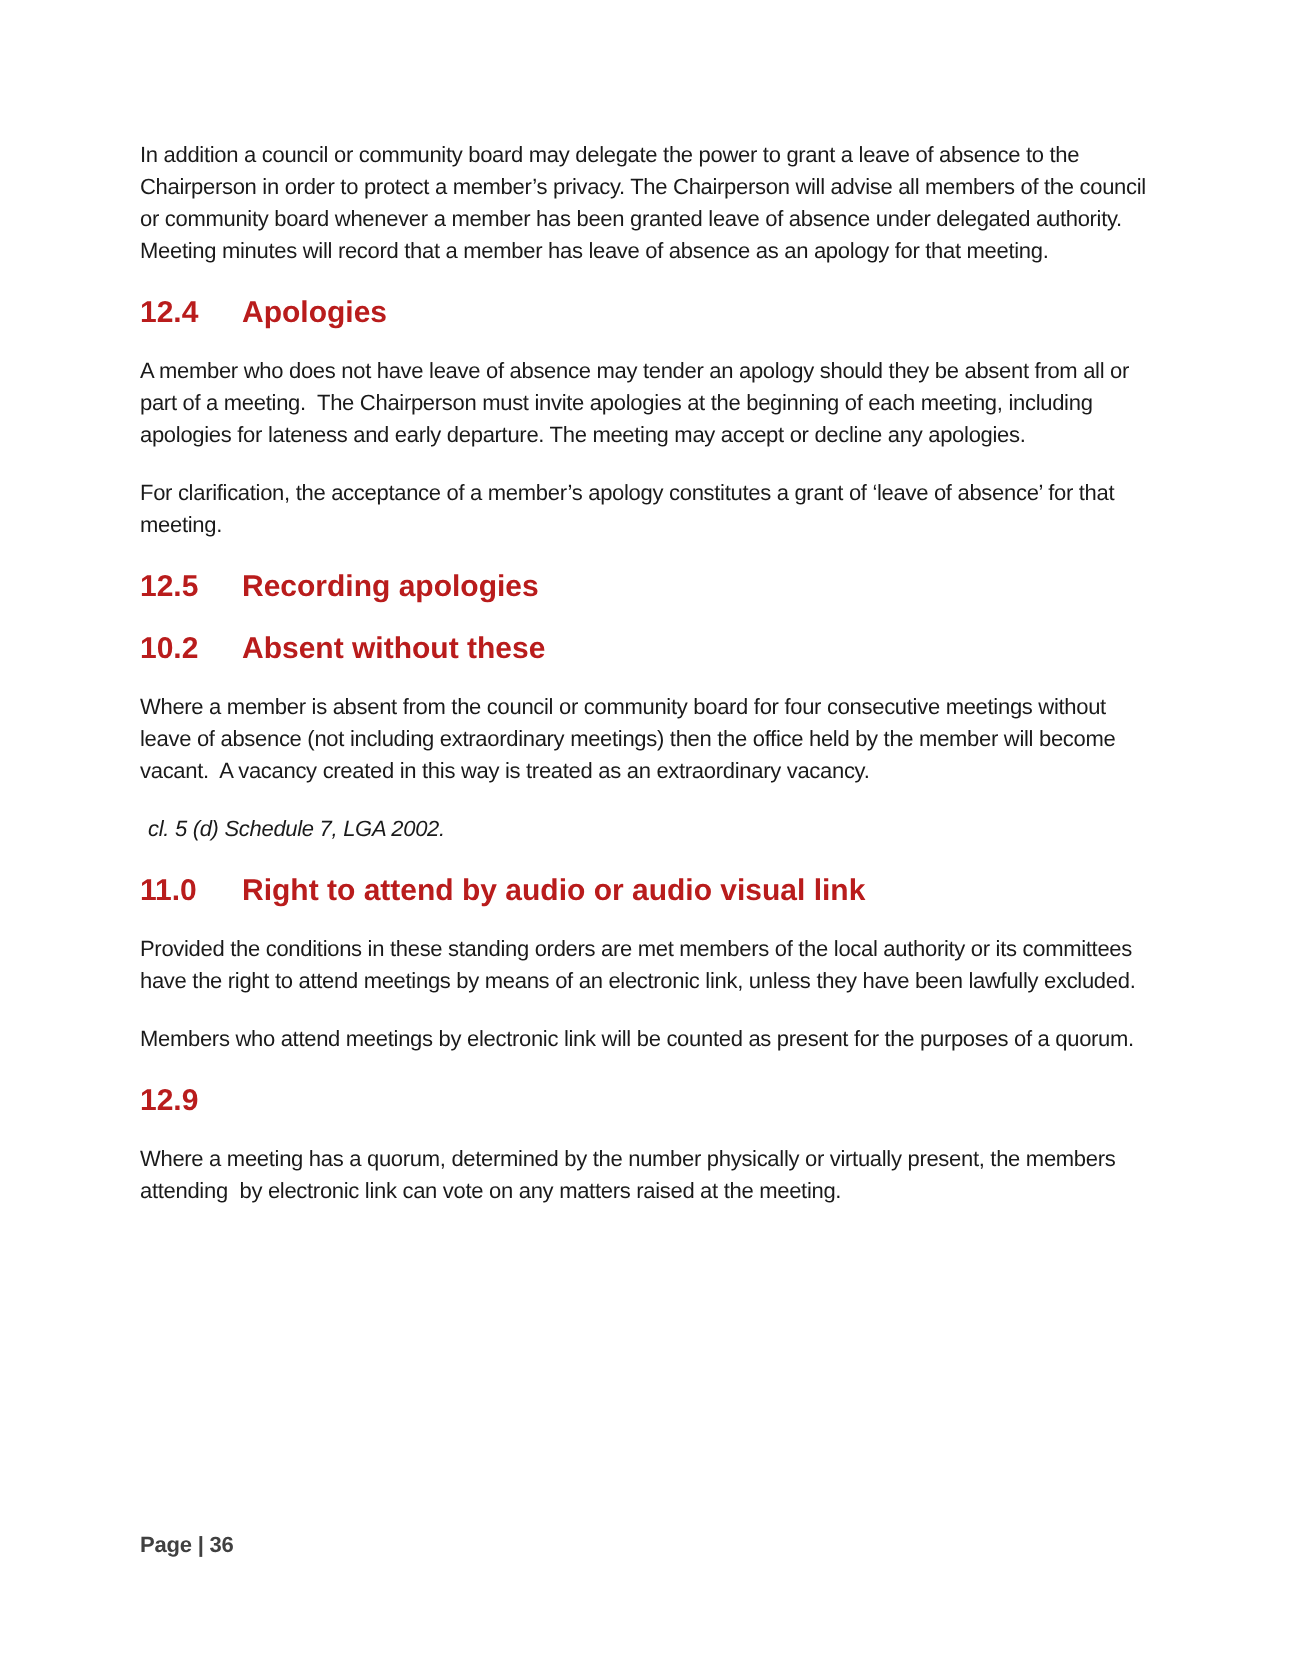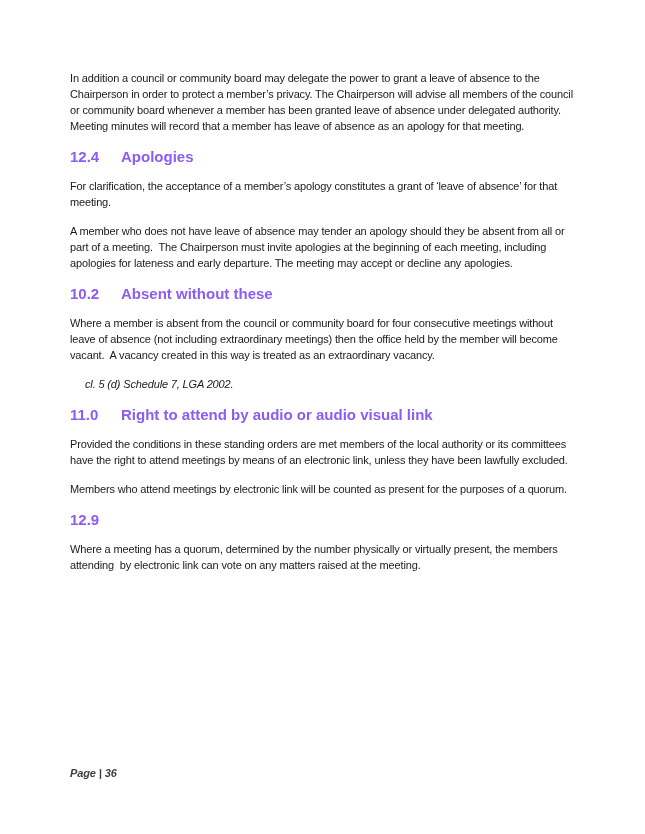--- a/index.html
+++ b/index.html
@@ -29,65 +29,68 @@
     color: #1a1a1a;
     margin: 0 0 13px 0;
     white-space: pre-wrap;
   }
   p.citation {
     font-size: 11px;
     line-height: 16px;
     letter-spacing: -0.15px;
     color: #1a1a1a;
     font-style: italic;
-    margin: 0 0 13px 15px;
+    margin: 0 0 13px 4px;
     white-space: pre-wrap;
   }
   h2.section-heading {
     display: flex;
     align-items: baseline;
     font-size: 15px;
     line-height: 20px;
     font-weight: bold;
-    color: #8b5cf6;
+    color: #b91c1c;
     margin: 0 0 11px 0;
   }
   h2.section-heading .sec-num {
     flex: 0 0 51px;
   }
   h2.section-heading .sec-title {
     flex: 1 1 auto;
   }
   .footer {
     position: absolute;
     left: 70px;
     top: 766px;
     font-size: 11px;
     line-height: 15px;
     letter-spacing: -0.1px;
     font-weight: 600;
     color: #404040;
-    font-style: italic;
   }
 </style>
 </head>
 <body>
 
 <div class="page">
   <div class="content">
 
     <p class="body-text">In addition a council or community board may delegate the power to grant a leave of absence to the Chairperson in order to protect a member’s privacy. The Chairperson will advise all members of the council or community board whenever a member has been granted leave of absence under delegated authority.  Meeting minutes will record that a member has leave of absence as an apology for that meeting.</p>
 
     <h2 class="section-heading">
       <span class="sec-num">12.4</span>
       <span class="sec-title">Apologies</span>
     </h2>
+    <p class="body-text">A member who does not have leave of absence may tender an apology should they be absent from all or part of a meeting.  The Chairperson must invite apologies at the beginning of each meeting, including apologies for lateness and early departure. The meeting may accept or decline any apologies.</p>
     <p class="body-text">For clarification, the acceptance of a member’s apology constitutes a grant of ‘leave of absence’ for that meeting.</p>
-    <p class="body-text">A member who does not have leave of absence may tender an apology should they be absent from all or part of a meeting.  The Chairperson must invite apologies at the beginning of each meeting, including apologies for lateness and early departure. The meeting may accept or decline any apologies.</p>
 
+    <h2 class="section-heading">
+      <span class="sec-num">12.5</span>
+      <span class="sec-title">Recording apologies</span>
+    </h2>
 
     <h2 class="section-heading">
       <span class="sec-num">10.2</span>
       <span class="sec-title">Absent without these</span>
     </h2>
     <p class="body-text">Where a member is absent from the council or community board for four consecutive meetings without leave of absence (not including extraordinary meetings) then the office held by the member will become vacant.  A vacancy created in this way is treated as an extraordinary vacancy.</p>
     <p class="citation">cl. 5 (d) Schedule 7, LGA 2002.</p>
 
     <h2 class="section-heading">
       <span class="sec-num">11.0</span>

